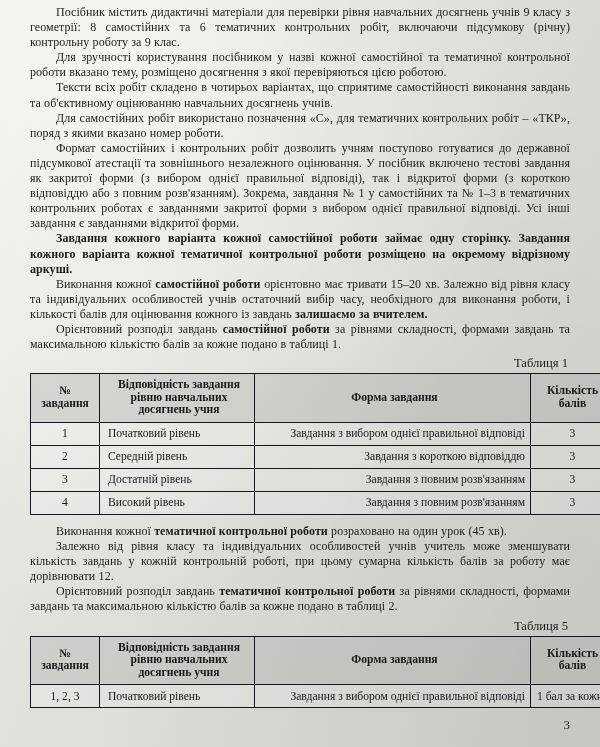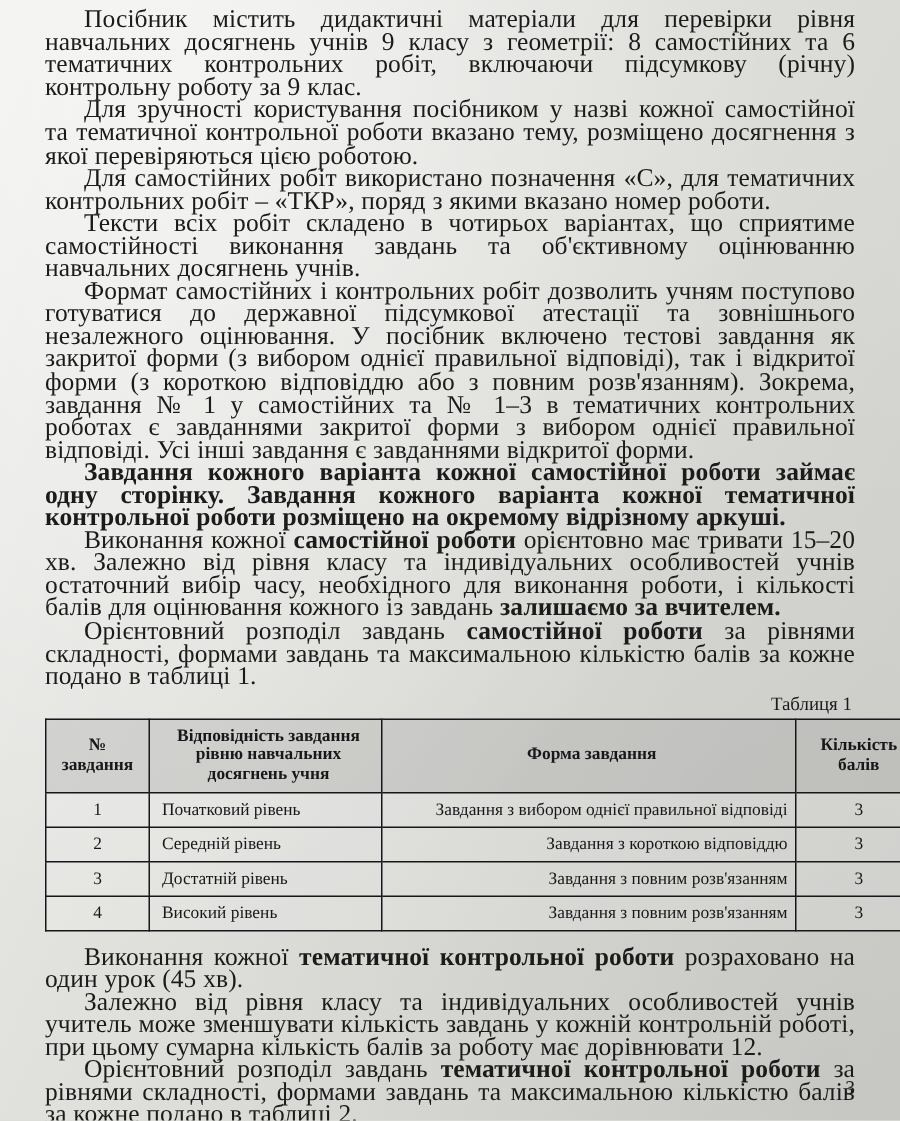--- a/index.html
+++ b/index.html
@@ -33,21 +33,21 @@
     font-style: italic;
     font-weight: bold;
     font-size: 14.5px;
     letter-spacing: 0.2px;
     margin: 0;
     padding-top: 25px;
   }
 
   p.para {
     margin: 0;
-    font-size: 17px;
+    font-size: 12px;
     line-height: 15.1px;
     text-align: justify;
     text-indent: 26px;
     letter-spacing: 0.06px;
     word-spacing: 0.2px;
   }
   p.para + p.para { margin-top: 0; }
 
   .b { font-weight: bold; }
   .i { }
@@ -108,23 +108,23 @@
 
 <div class="page">
 
 
   <div class="gap-sm"></div>
 
   <p class="para"><span>Посібник містить дидактичні матеріали для перевірки рівня навчальних досягнень учнів 9 класу з геометрії: 8 самостійних та 6 тематичних контрольних робіт, включаючи підсумкову (річну) контрольну роботу за 9 клас.</span></p>
 
   <p class="para"><span>Для зручності користування посібником у назві кожної самостійної та тематичної контрольної роботи вказано тему, розміщено досягнення з якої перевіряються цією роботою.</span></p>
 
+  <p class="para"><span>Тексти всіх робіт складено в чотирьох варіантах, що сприятиме самостійності виконання завдань та об'єктивному оцінюванню навчальних досягнень учнів.</span></p>
+
   <p class="para"><span>Для самостійних робіт використано позначення «С», для тематичних контрольних робіт – «ТКР», поряд з якими вказано номер роботи.</span></p>
-
-  <p class="para"><span>Тексти всіх робіт складено в чотирьох варіантах, що сприятиме самостійності виконання завдань та об'єктивному оцінюванню навчальних досягнень учнів.</span></p>
 
   <p class="para"><span>Формат самостійних і контрольних робіт дозволить учням поступово готуватися до державної підсумкової атестації та зовнішнього незалежного оцінювання. У посібник включено тестові завдання як закритої форми (</span><span class="i">з вибором однієї правильної відповіді</span><span>), так і відкритої форми (</span><span class="i">з короткою відповіддю або з повним розв'язанням</span><span>). Зокрема, завдання № 1 у самостійних та № 1–3 в тематичних контрольних роботах є завданнями закритої форми з вибором однієї правильної відповіді. Усі інші завдання є завданнями відкритої форми.</span></p>
 
   <p class="para b"><span>Завдання кожного варіанта кожної самостійної роботи займає одну сторінку. Завдання кожного варіанта кожної тематичної контрольної роботи розміщено на окремому відрізному аркуші.</span></p>
 
   <p class="para"><span>Виконання кожної </span><span class="b">самостійної роботи</span><span> орієнтовно має тривати 15–20 хв. Залежно від рівня класу та індивідуальних особливостей учнів остаточний вибір часу, необхідного для виконання роботи, і кількості балів для оцінювання кожного із завдань </span><span class="b">залишаємо за вчителем.</span></p>
 
   <p class="para"><span>Орієнтовний розподіл завдань </span><span class="b">самостійної роботи</span><span> за рівнями складності, формами завдань та максимальною кількістю балів за кожне подано в таблиці 1.</span></p>
 
   <div class="tbl-caption">Таблиця 1</div>

